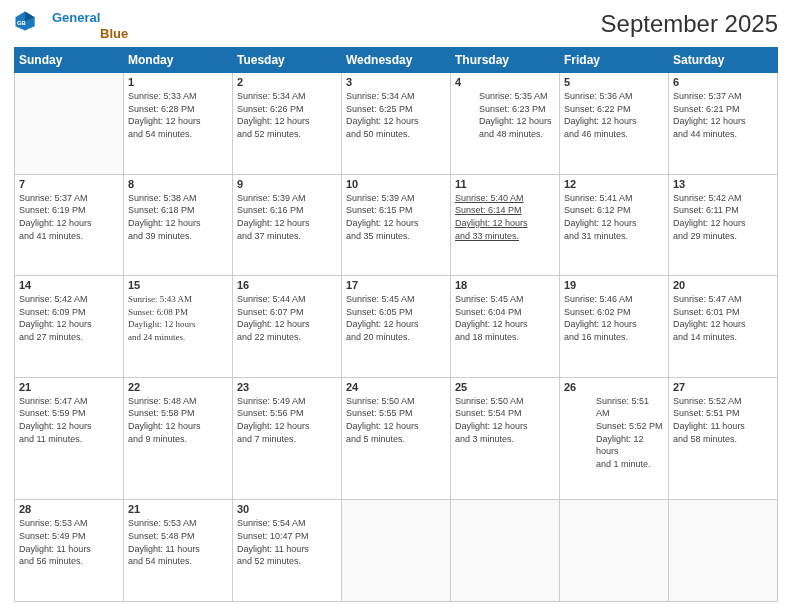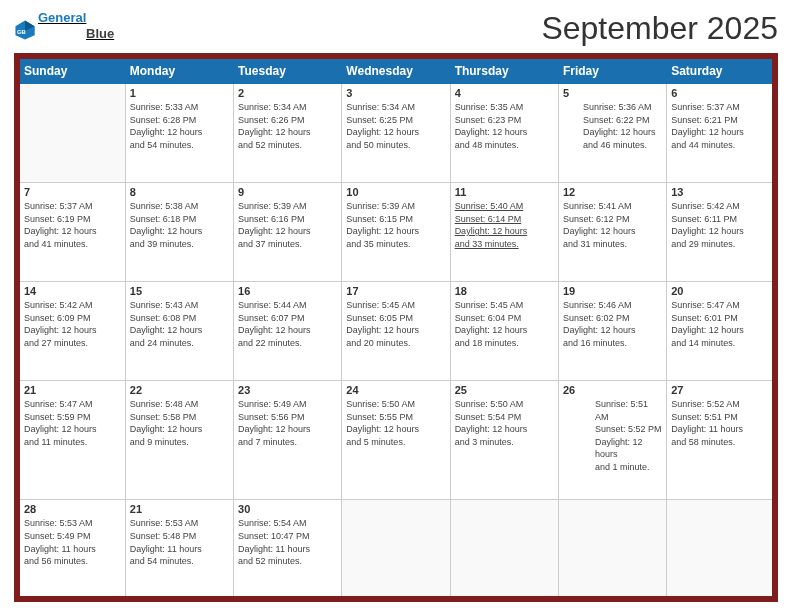--- a/index.html
+++ b/index.html
@@ -18,52 +18,51 @@
       flex-direction: column;
     }
     .header {
       display: flex;
       justify-content: space-between;
       align-items: flex-start;
       margin-bottom: 6px;
     }
     .logo {
       display: flex;
-      align-items: flex-end;
-      gap: 2px;
-      text-decoration: underline;
+      align-items: flex-start;
+      gap: 16px;
     }
     .logo-text {
       font-size: 13px;
       font-weight: bold;
       color: #333;
       line-height: 1.2;
     }
     .logo-text span {
       color: #1a7abf;
     }
     .logo-icon {
       width: 22px;
       height: 22px;
     }
     .title-block {
       text-align: right;
     }
     .month-title {
-      font-size: 32px;
+      font-size: 24px;
       color: #333;
       font-weight: normal;
     }
     .location {
       font-size: 13px;
       color: #555;
     }
     .calendar {
       flex: 1;
-      border: 6px solid #7f1d1d;
+      border: 1px solid #7f1d1d;
       border-collapse: collapse;
       width: 100%;
       table-layout: fixed;
     }
     .calendar th {
       background: #1a6faf;
       color: #fff;
       font-size: 12px;
       font-weight: bold;
       padding: 5px 4px;
@@ -100,21 +99,21 @@
   <div class="header">
     <div class="logo">
       <svg class="logo-icon" viewBox="0 0 30 30">
         <polygon points="15,2 28,10 28,22 15,28 2,22 2,10" fill="#1a7abf"></polygon>
         <polygon points="15,2 28,10 15,16" fill="#0d5a8a"></polygon>
         <polygon points="28,10 28,22 15,16" fill="#1a7abf" opacity="0.7"></polygon>
         <text x="4" y="20" font-size="8" fill="white" font-weight="bold">GB</text>
       </svg>
       <div class="logo-text">
         <div><span>General</span></div>
-        <div><span style="color:#404040;padding-left:48px;">Blue</span></div>
+        <div><span style="color:#a16207;padding-left:48px;">Blue</span></div>
       </div>
     </div>
     <div class="title-block">
       <div class="month-title">September 2025</div>
     </div>
   </div>
 
   <table class="calendar">
     <thead>
       <tr>
@@ -146,28 +145,28 @@
           </td>
           <td>
             <span class="day-num">3</span>
             <div class="cell-text" style="white-space: pre-line;">Sunrise: 5:34 AM
 Sunset: 6:25 PM
 Daylight: 12 hours
 and 50 minutes.</div>
           </td>
           <td>
             <span class="day-num">4</span>
-            <div class="cell-text" style="white-space: pre-line;">Sunrise: 5:35 AM
+            <div class="cell-text" style="white-space: pre-line; margin-left: 24px;">Sunrise: 5:35 AM
 Sunset: 6:23 PM
 Daylight: 12 hours
 and 48 minutes.</div>
           </td>
           <td>
             <span class="day-num">5</span>
-            <div class="cell-text" style="white-space: pre-line; margin-left: 20px;">Sunrise: 5:36 AM
+            <div class="cell-text" style="white-space: pre-line;">Sunrise: 5:36 AM
 Sunset: 6:22 PM
 Daylight: 12 hours
 and 46 minutes.</div>
           </td>
           <td>
             <span class="day-num">6</span>
             <div class="cell-text" style="white-space: pre-line;">Sunrise: 5:37 AM
 Sunset: 6:21 PM
 Daylight: 12 hours
 and 44 minutes.</div>
@@ -227,21 +226,21 @@
         <tr>
           <td>
             <span class="day-num">14</span>
             <div class="cell-text" style="white-space: pre-line;">Sunrise: 5:42 AM
 Sunset: 6:09 PM
 Daylight: 12 hours
 and 27 minutes.</div>
           </td>
           <td>
             <span class="day-num">15</span>
-            <div class="cell-text" style="white-space: pre-line;">Sunrise: 5:43 AM
+            <div class="cell-text" style="white-space: pre-line; font-family: Liberation Serif, serif;">Sunrise: 5:43 AM
 Sunset: 6:08 PM
 Daylight: 12 hours
 and 24 minutes.</div>
           </td>
           <td>
             <span class="day-num">16</span>
             <div class="cell-text" style="white-space: pre-line;">Sunrise: 5:44 AM
 Sunset: 6:07 PM
 Daylight: 12 hours
 and 22 minutes.</div>

